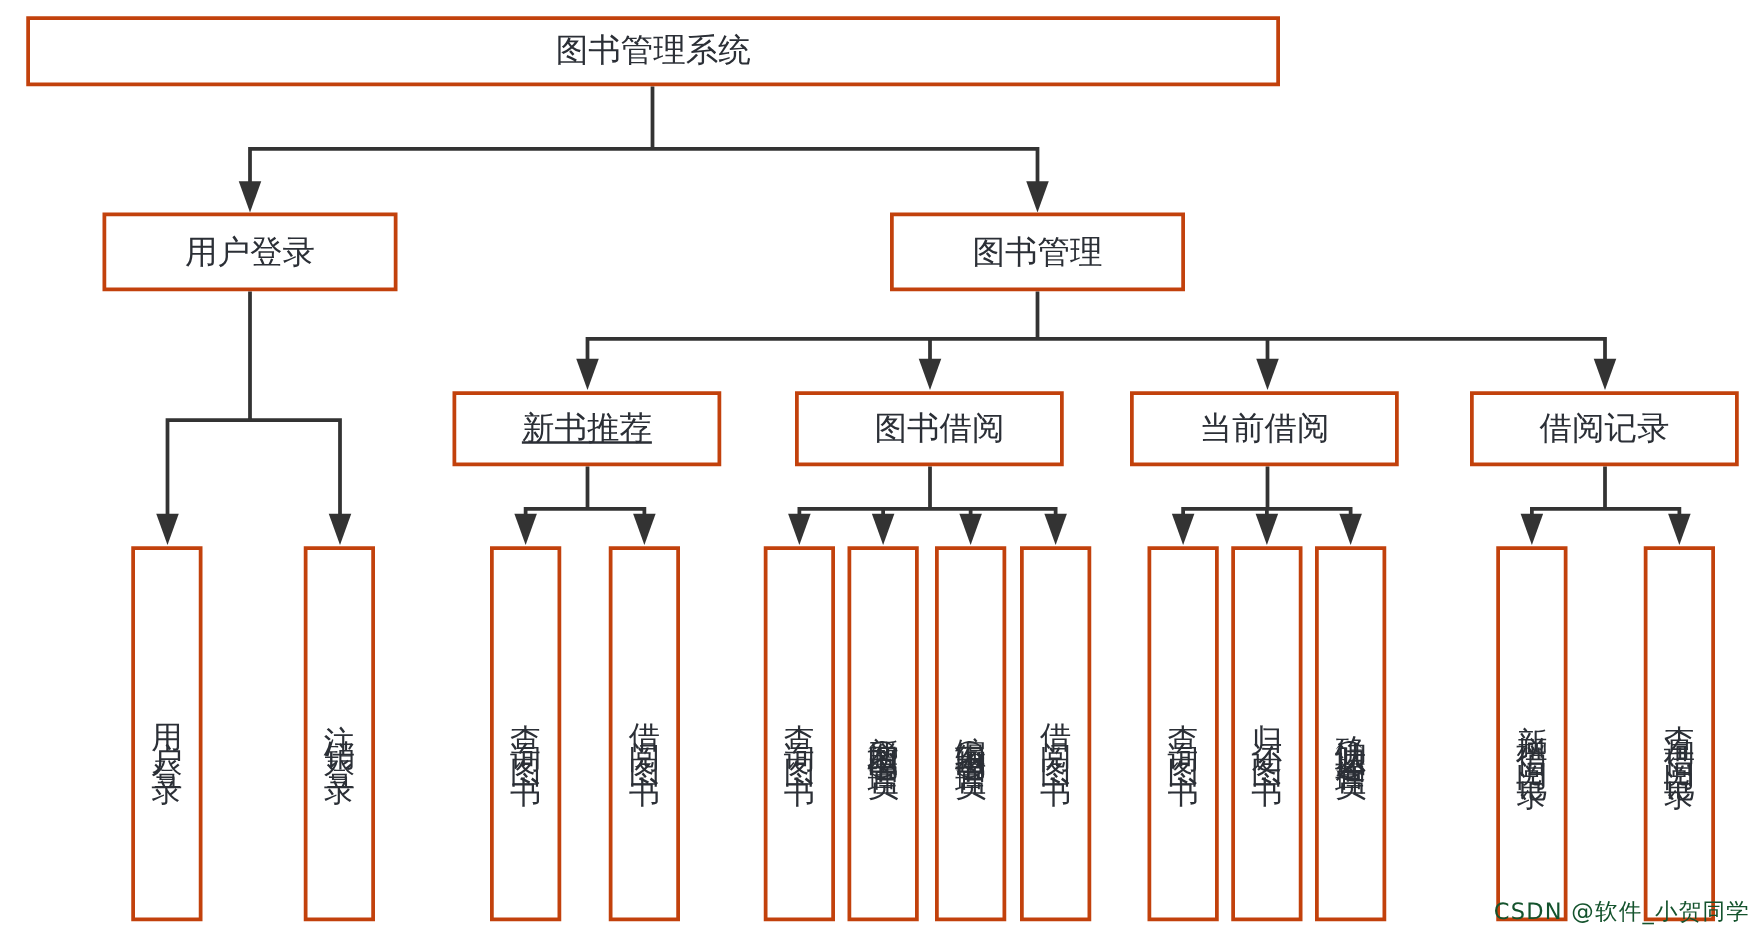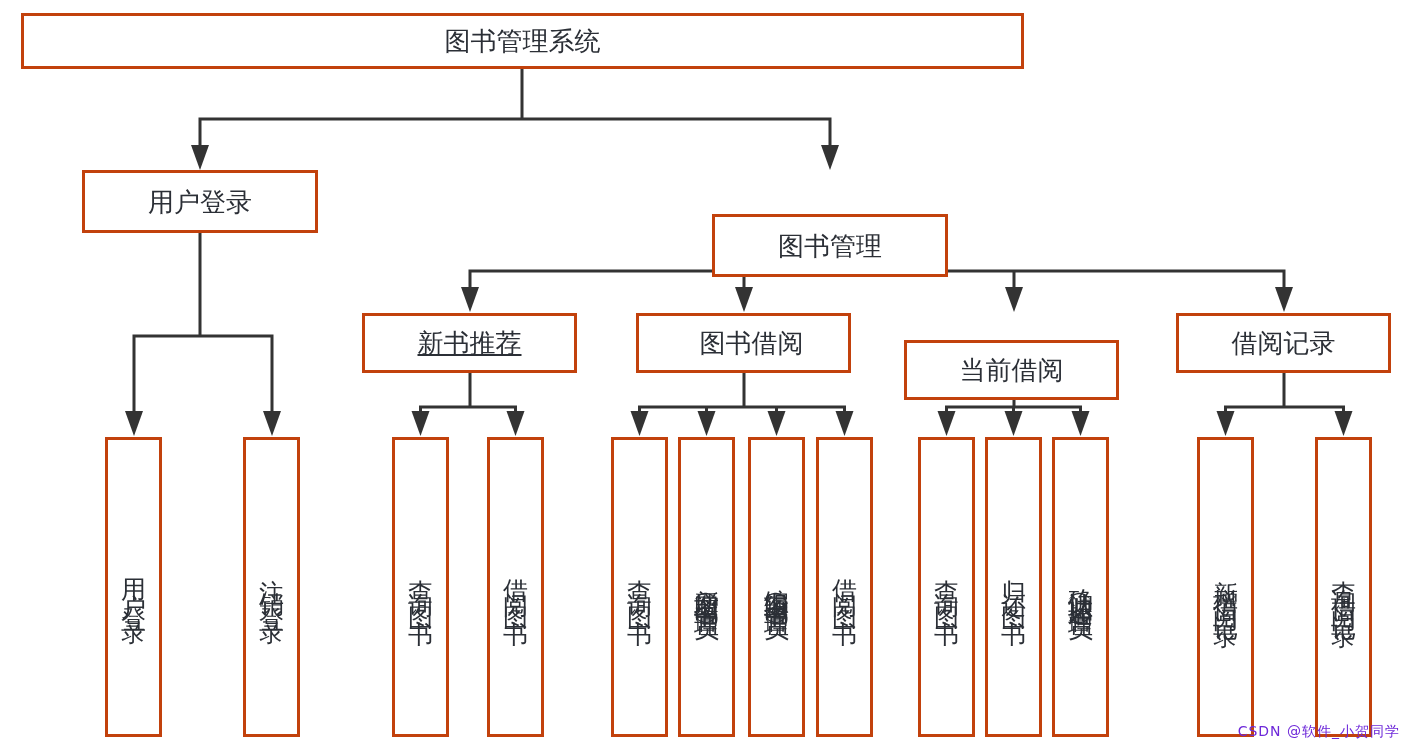--- a/index.html
+++ b/index.html
@@ -39,45 +39,45 @@
     top: 437px;
     width: 57px;
     height: 300px;
   }
   .ls4 { letter-spacing: 14px; }
   .ls6 { letter-spacing: 9px; }
   .ls9 { letter-spacing: 4px; }
 
   #root       { left: 21px;  top: 13px;  width: 1003px; height: 56px; }
   #l2-login   { left: 82px;  top: 170px; width: 236px;  height: 63px; }
-  #l2-mgmt    { left: 712px; top: 170px; width: 236px;  height: 63px; margin-top: 44px; }
+  #l2-mgmt    { left: 712px; top: 170px; width: 236px;  height: 63px; }
   #l3-rec     { left: 362px;  top: 313px; width: 215px; height: 60px; text-decoration: underline; }
   #l3-borrow  { left: 636px;  top: 313px; width: 215px; height: 60px; padding-left: 16px; }
-  #l3-current { left: 904px;  top: 313px; width: 215px; height: 60px; margin-top: 27px; }
+  #l3-current { left: 904px;  top: 313px; width: 215px; height: 60px; }
   #l3-records { left: 1176px; top: 313px; width: 215px; height: 60px; }
 
   #v1  { left: 105px; }
   #v2  { left: 243px; }
   #v3  { left: 392px; }
   #v4  { left: 487px; }
   #v5  { left: 611px; }
   #v6  { left: 678px; }
   #v7  { left: 748px; }
   #v8  { left: 816px; }
   #v9  { left: 918px; }
   #v10 { left: 985px; }
   #v11 { left: 1052px; }
   #v12 { left: 1197px; }
   #v13 { left: 1315px; }
 
   .watermark {
     position: absolute;
     right: 5px; bottom: 6px;
-    font-size: 14px;
-    color: #6d28d9;
+    font-size: 18px;
+    color: #14532d;
     letter-spacing: 1px;
     z-index: 5;
     white-space: nowrap;
   }
 </style>
 </head>
 <body>
 
 <div class="stage">
 

